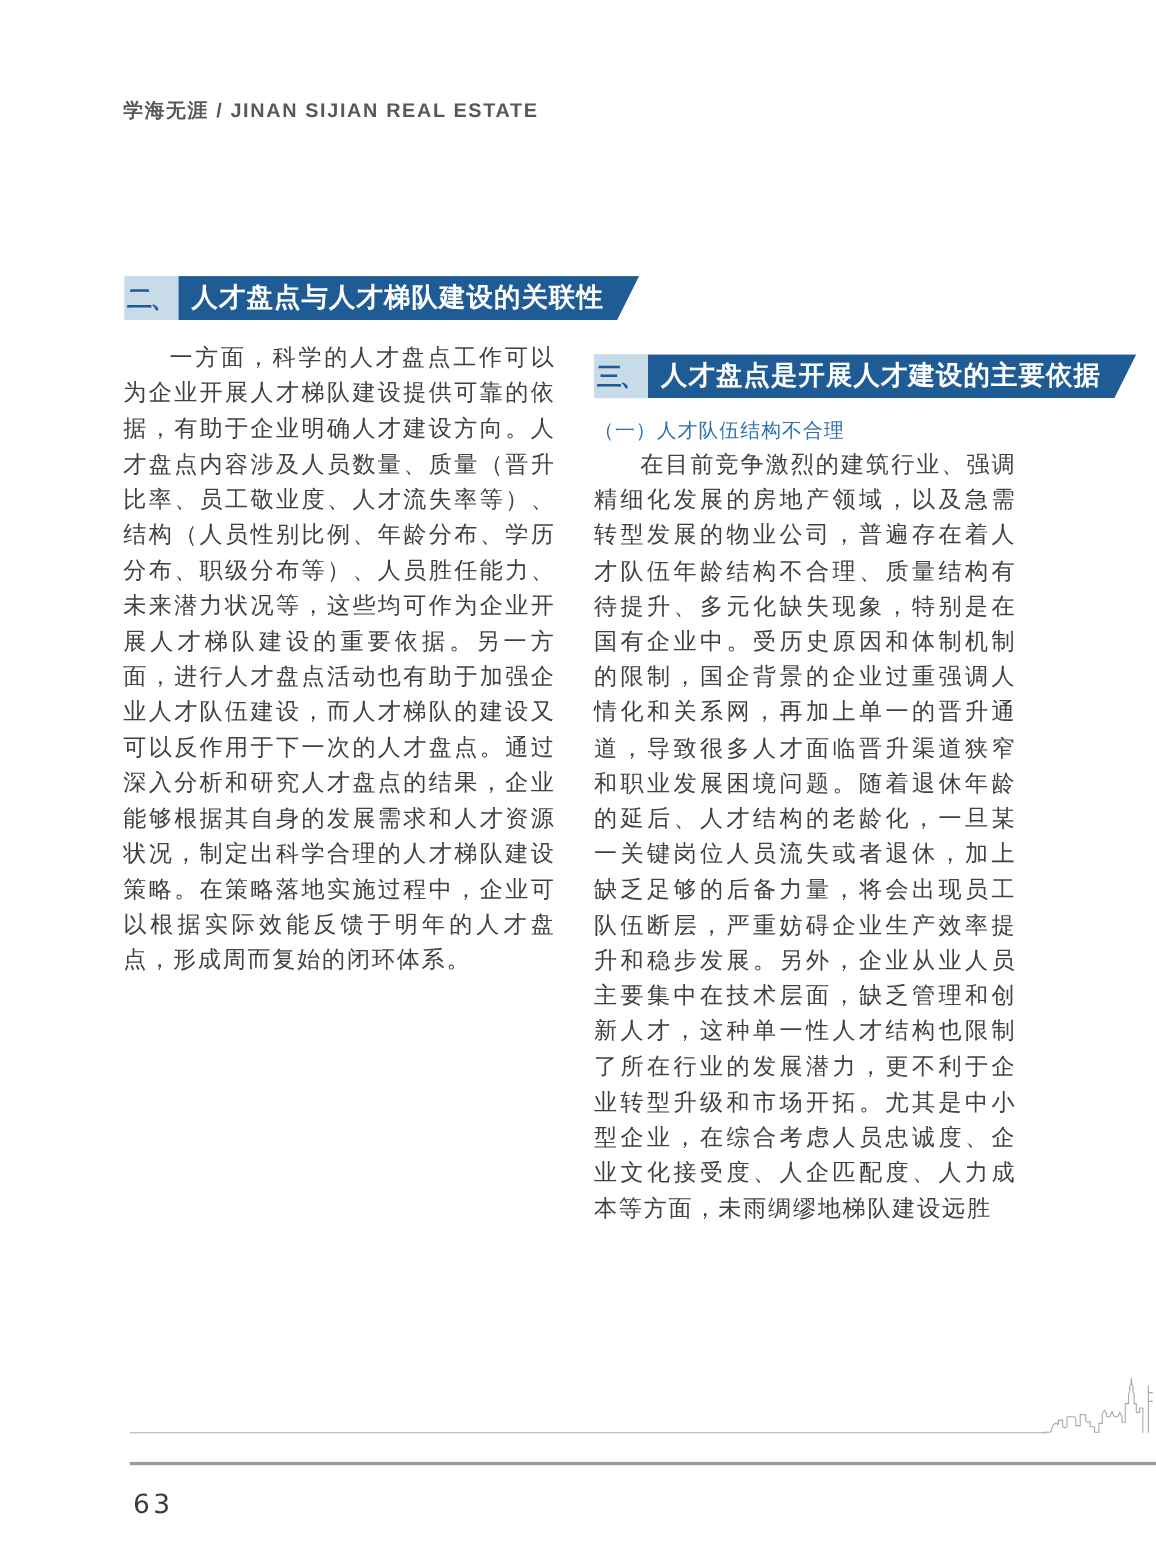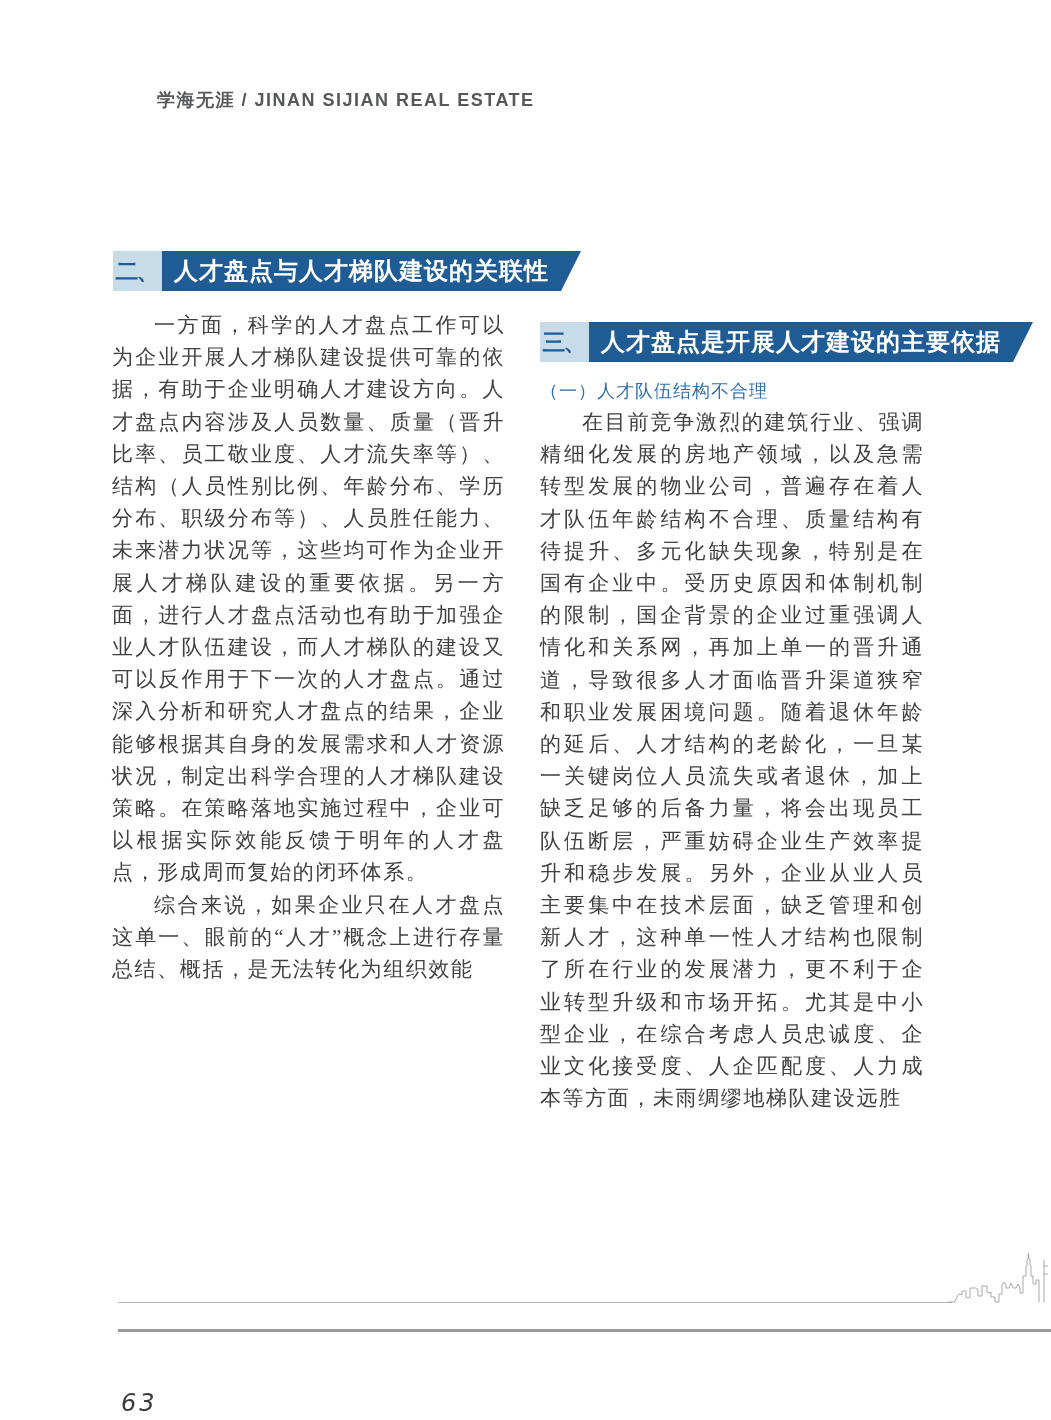--- a/index.html
+++ b/index.html
@@ -16,21 +16,20 @@
   
   .journal-header {
     position: absolute;
     left: 112px;
     top: 88px;
     font-family: "Liberation Sans", sans-serif;
     font-weight: bold;
     font-size: 18px;
     letter-spacing: 1.5px;
     color: #57585a;
-    margin-left: 45px;
   }
 
   
   .section-heading {
     display: flex;
     align-items: stretch;
     height: 40px;
     font-family: "Liberation Sans", sans-serif;
     font-weight: bold;
   }
@@ -110,41 +109,39 @@
     position: absolute;
     left: 118px;
     top: 1329px;
     width: 933px;
     height: 3px;
     background: #9a9a9a;
   }
   .page-number {
     position: absolute;
     left: 121px;
-    top: 1389px;
+    top: 1353px;
     font-family: "DejaVu Sans", sans-serif;
     font-size: 24px;
     letter-spacing: 3px;
     color: #3a3a3a;
-    font-style: italic;
   }
 </style>
 </head>
 <body>
 
 <div class="journal-header">学海无涯 / JINAN SIJIAN REAL ESTATE</div>
 
 <div class="section-heading" id="section2-heading">
   <div class="num-box">二、</div>
   <div class="title-bar">人才盘点与人才梯队建设的关联性</div>
 </div>
 
 <div class="column" id="left-column">
   <p class="para-indent">一方面，科学的人才盘点工作可以为企业开展人才梯队建设提供可靠的依据，有助于企业明确人才建设方向。人才盘点内容涉及人员数量、质量（晋升比率、员工敬业度、人才流失率等）、结构（人员性别比例、年龄分布、学历分布、职级分布等）、人员胜任能力、未来潜力状况等，这些均可作为企业开展人才梯队建设的重要依据。另一方面，进行人才盘点活动也有助于加强企业人才队伍建设，而人才梯队的建设又可以反作用于下一次的人才盘点。通过深入分析和研究人才盘点的结果，企业能够根据其自身的发展需求和人才资源状况，制定出科学合理的人才梯队建设策略。在策略落地实施过程中，企业可以根据实际效能反馈于明年的人才盘点，形成周而复始的闭环体系。</p>
-  <p class="para-indent">综合来说，如果企业只在人才盘点这单一、眼前的“人才”概念上进行存量总结、概括，是无法转化为组织效能</p>
 </div>
 
 <div class="column" id="right-column">
 
   <div class="section-heading" id="section3-heading">
     <div class="num-box">三、</div>
     <div class="title-bar">人才盘点是开展人才建设的主要依据</div>
   </div>
 
   <div class="sub-heading">（一）人才队伍结构不合理</div>

